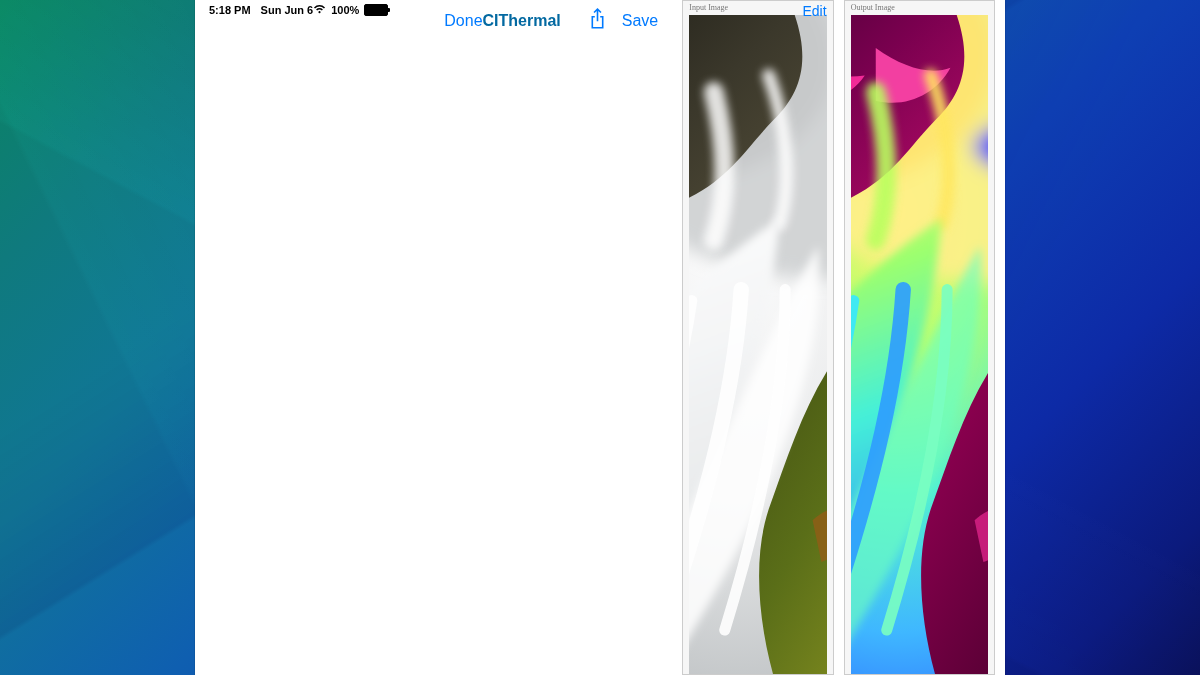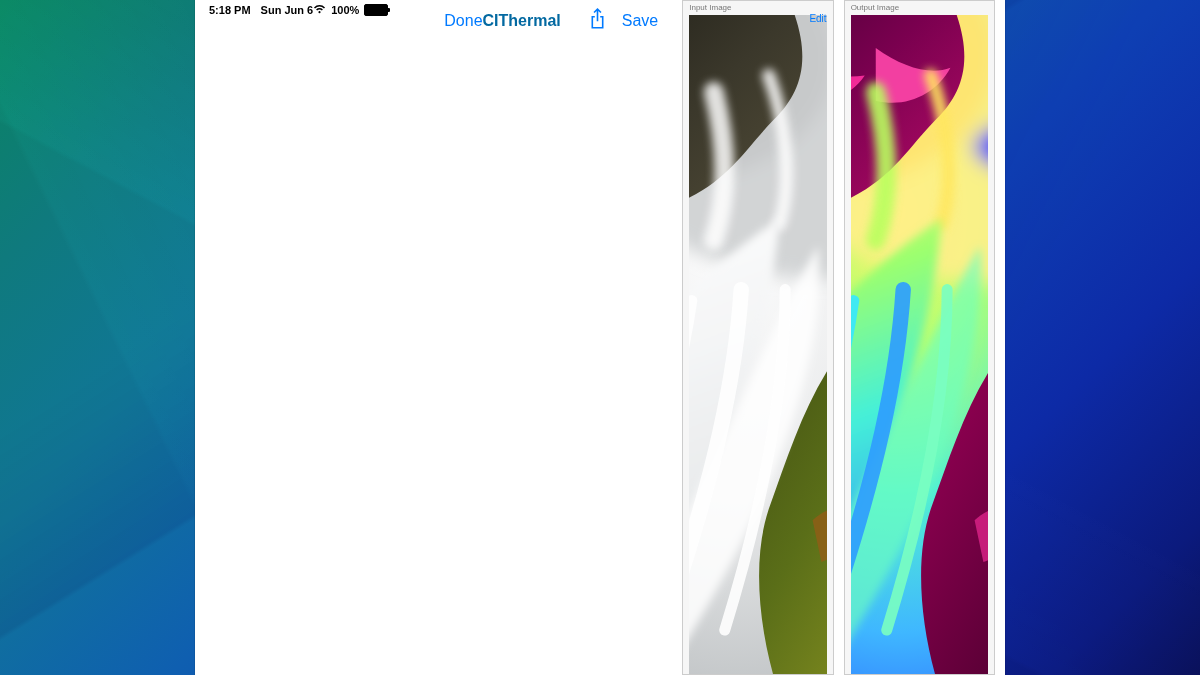--- a/index.html
+++ b/index.html
@@ -30,22 +30,22 @@
     background:#000;border-radius:0 1px 1px 0;}
   .navbar{height:42px;display:flex;align-items:center;justify-content:space-between;
     padding:0 14px;}
   .nav-left,.nav-right{display:flex;gap:16px;align-items:center;color:#007aff;
     font-size:16px;margin-left:28px;}
   .nav-title{font-size:16px;font-weight:600;color:#0369a1;}
   .btn{cursor:pointer;}
   .share{width:17px;height:22px;display:inline-block;}
   .content{flex:1;display:flex;gap:10px;padding:0 10px 0 10px;overflow:hidden;}
   .pane{flex:1;position:relative;border:.5px solid #ccc;background:#f6f6f6;overflow:hidden;}
-  .pane-hdr{position:absolute;top:2px;left:6px;font-size:8px;color:#777;z-index:3;}
-  .pane-edit{position:absolute;top:12px;right:6px;font-size:10px;color:#007aff;z-index:3;}
+  .pane-hdr{position:absolute;top:2px;left:6px;font-size:8px;color:#777;z-index:3;font-family:Liberation Serif, serif;}
+  .pane-edit{position:absolute;top:2px;right:6px;font-size:14px;color:#007aff;z-index:3;}
   .imgbox{position:absolute;inset:14px 6px 0 6px;}
   svg.art{width:100%;height:100%;display:block;}
 </style>
 </head>
 <body>
 
 <div class="desktop">
   <div class="ipad">
 
     <div class="statusbar">

